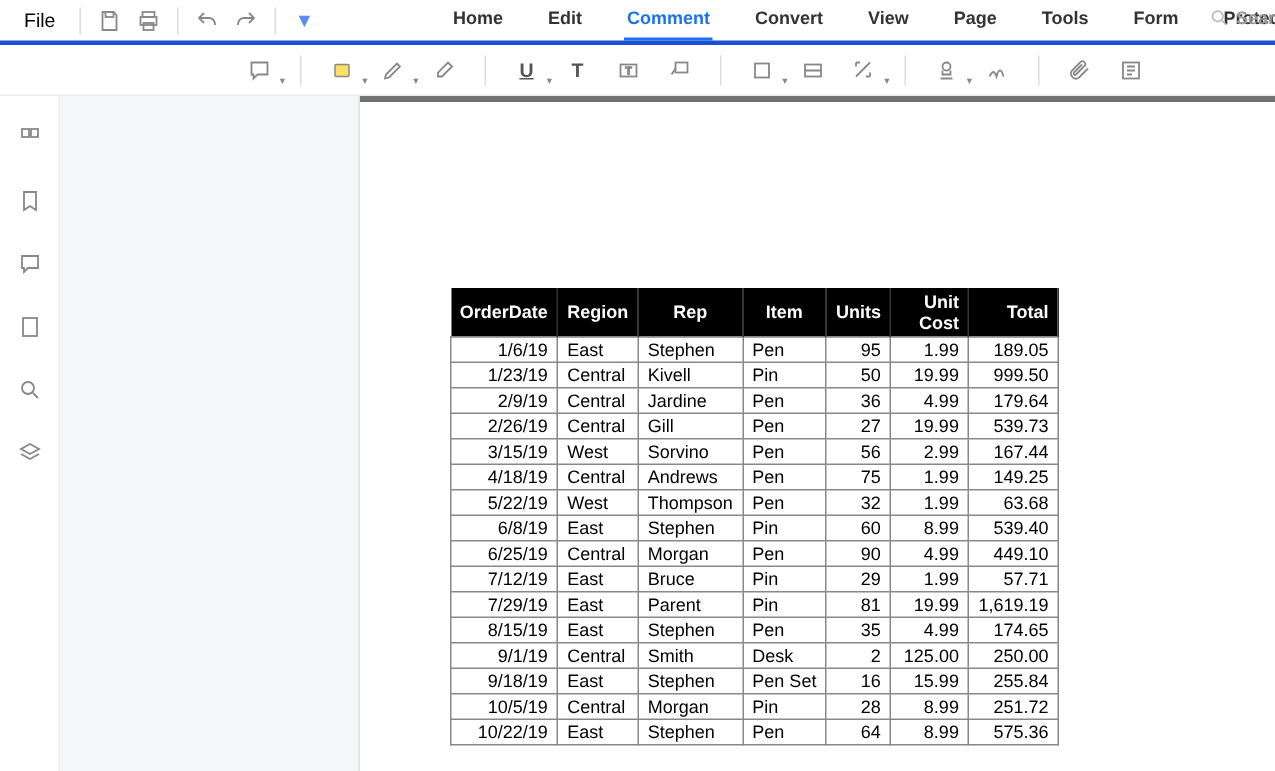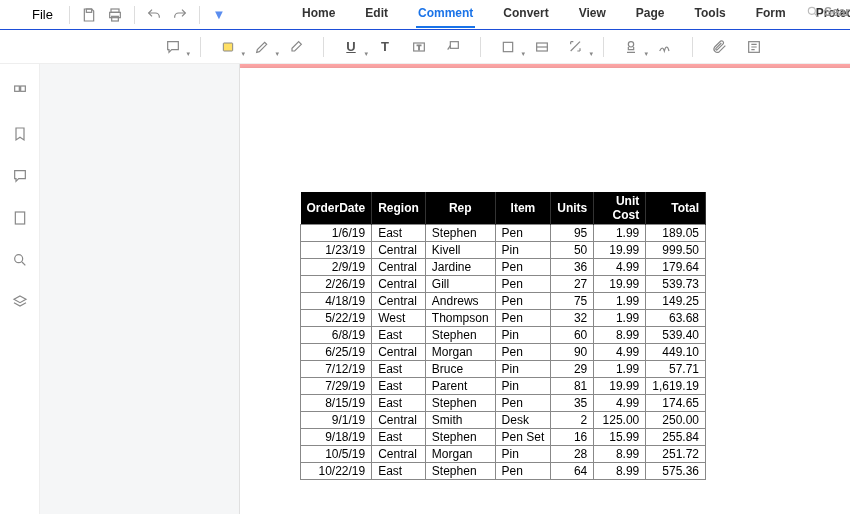--- a/index.html
+++ b/index.html
@@ -1,19 +1,19 @@
 <!DOCTYPE html>
 <html><head>
 <meta charset="utf-8">
 <style>
 * { box-sizing: border-box; margin: 0; padding: 0; }
 body { font-family: "Segoe UI", Arial, sans-serif; font-size: 13px; background: #fff; overflow: hidden; width: 850px; height: 514px; position: relative; }
 
 
-.titlebar { height: 30px; display: flex; align-items: center; padding: 0 22px; border-bottom: 1px solid #1d4ed8; }
+.titlebar { height: 30px; display: flex; align-items: center; padding: 0 6px; border-bottom: 3px solid #1d4ed8; }
 .file-menu { font-size: 13px; padding: 4px 10px; }
 .vsep { width: 1px; height: 18px; background: #ddd; margin: 0 6px; }
 .top-icon { width: 22px; height: 22px; display: flex; align-items: center; justify-content: center; color: #888; margin: 0 2px; }
 .menu-tabs { display: flex; gap: 26px; position: absolute; left: 300px; }
 .menu-tab { font-size: 12px; color: #333; padding: 4px 2px 6px; cursor: pointer; font-weight: bold; }
 .menu-tab.active { color: #1a73e8; border-bottom: 2px solid #1a73e8; }
 .search-box { position: absolute; right: 0; top: 5px; display: flex; font-size: 12px; color: #999; font-weight: bold; }
 
 
 .toolbar { height: 34px; display: flex; align-items: center; padding-left: 160px; gap: 8px; border-bottom: 1px solid #eee; }
@@ -23,21 +23,21 @@
 
 
 .sidebar { position: absolute; left: 0; top: 64px; width: 40px; height: calc(100% - 64px); background: #fff; border-right: 1px solid #eee; display: flex; flex-direction: column; align-items: center; padding-top: 16px; gap: 18px; }
 .side-icon { width: 24px; height: 24px; display: flex; align-items: center; justify-content: center; color: #888; }
 
 
 .thumb-panel { position: absolute; left: 40px; top: 64px; width: 200px; height: calc(100% - 64px); background: #f5f6f7; border-right: 1px solid #e0e0e0; }
 .thumb-collapse { position: absolute; right: -6px; top: 240px; font-size: 10px; color: #666; }
 
 
-.doc-area { position: absolute; left: 240px; top: 64px; right: 0; bottom: 0; background: #fca5a5; overflow: hidden; }
+.doc-area { position: absolute; left: 240px; top: 64px; right: 0; bottom: 0; background: #737373; overflow: hidden; }
 .page { position: absolute; left: 0; top: 4px; width: 620px; height: 800px; background: #fff; box-shadow: 0 1px 4px rgba(0,0,0,0.2); }
 
 
 .data-table { position: absolute; left: 60px; top: 124px; border-collapse: collapse; font-family: Arial, sans-serif; font-size: 12px; }
 .data-table thead th { background: #000; color: #fff; font-weight: bold; padding: 2px 6px; text-align: center; border-right: 1px solid #333; }
 .data-table thead th.num { text-align: right; }
 .data-table tbody td { padding: 1px 6px; border: 1px solid #888; background: #fff; white-space: nowrap; }
 .data-table tbody td.num { text-align: right; }
 .data-table .col-date { width: 56px; text-align: right; }
 .data-table .col-region { width: 48px; }
@@ -275,20 +275,29 @@
           <tr>
             <td class="col-date num">2/26/19</td>
             <td class="col-region">Central</td>
             <td class="col-rep">Gill</td>
             <td class="col-item">Pen</td>
             <td class="col-units num">27</td>
             <td class="col-cost num">19.99</td>
             <td class="col-total num">539.73</td>
           </tr>
           <tr>
+            <td class="col-date num">3/15/19</td>
+            <td class="col-region">West</td>
+            <td class="col-rep">Sorvino</td>
+            <td class="col-item">Pen</td>
+            <td class="col-units num">56</td>
+            <td class="col-cost num">2.99</td>
+            <td class="col-total num">167.44</td>
+          </tr>
+          <tr>
             <td class="col-date num">4/18/19</td>
             <td class="col-region">Central</td>
             <td class="col-rep">Andrews</td>
             <td class="col-item">Pen</td>
             <td class="col-units num">75</td>
             <td class="col-cost num">1.99</td>
             <td class="col-total num">149.25</td>
           </tr>
           <tr>
             <td class="col-date num">5/22/19</td>

